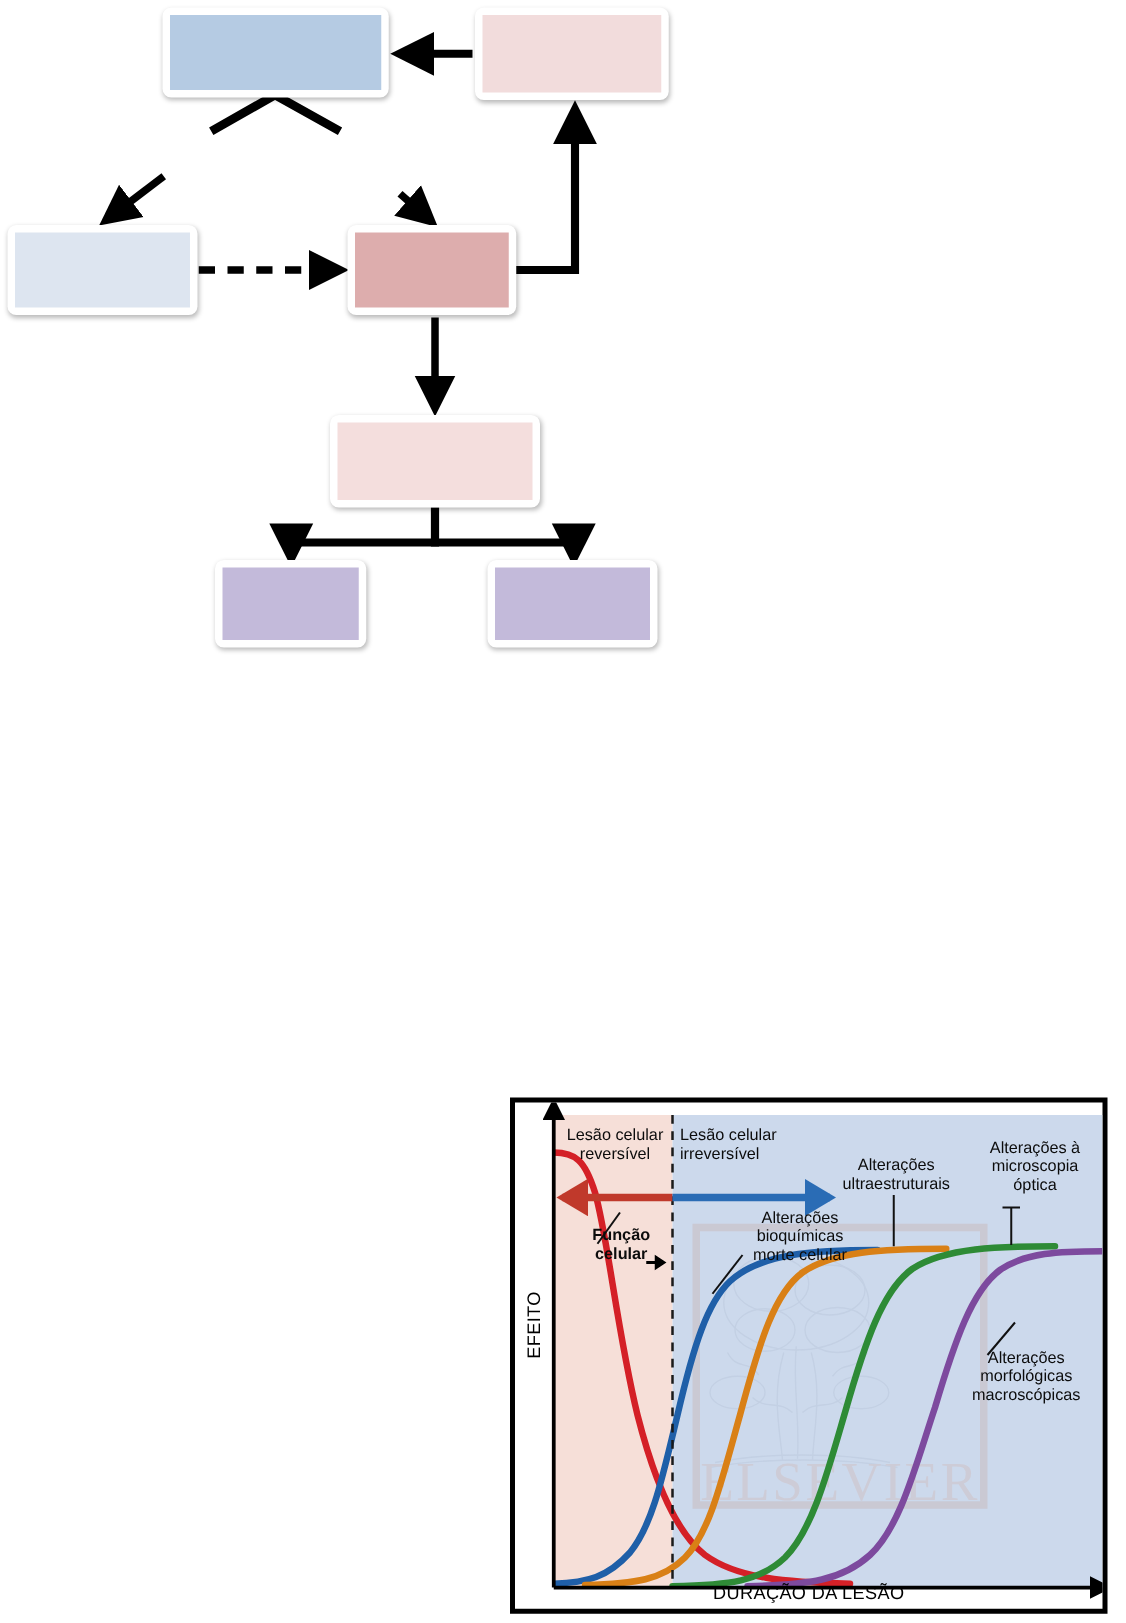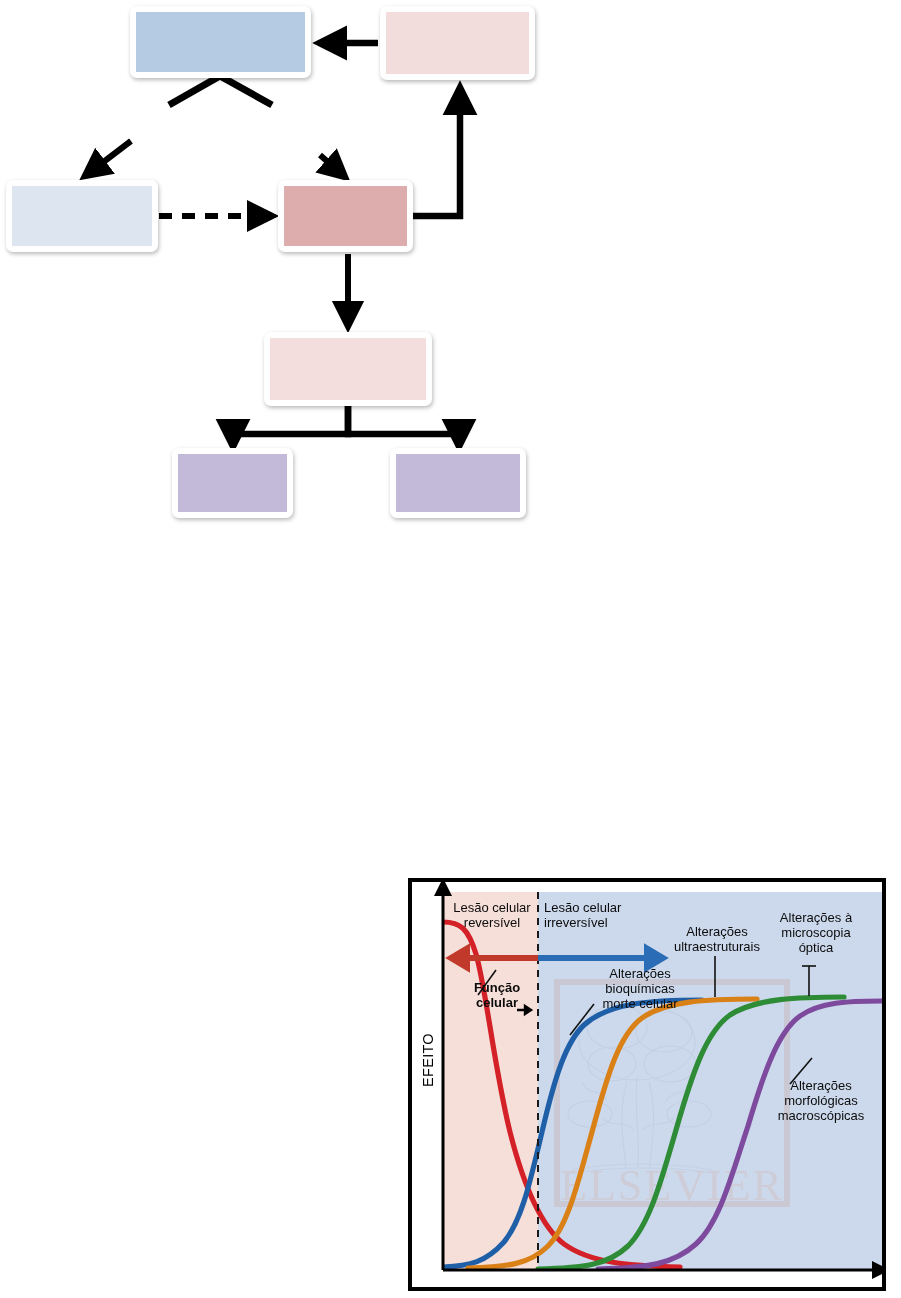--- a/index.html
+++ b/index.html
@@ -157,33 +157,34 @@
       <line x1="390" y1="84" x2="404" y2="84"></line>
       <line x1="378" y1="202" x2="400" y2="176"></line>
     </g>
     <path d="M105,128 L117,128 M113,124 L119,128 L113,132 z" stroke="#000" stroke-width="2.4" fill="#000"></path>
 
     <line x1="31" y1="388" x2="31" y2="8" stroke="#000" stroke-width="3" marker-end="url(#axarr)"></line>
     <line x1="31" y1="388" x2="466" y2="388" stroke="#000" stroke-width="3" marker-end="url(#axarr)"></line>
   </svg>
 
   <div class="axis-label" id="ylabel">EFEITO</div>
+  <div class="axis-label" id="xlabel">DURAÇÃO DA LESÃO</div>
 
   <div class="plot-text ctr" style="left:34px;top:18px;width:92px;">Lesão celular
 reversível</div>
   <div class="plot-text" style="left:132px;top:18px;width:130px;">Lesão celular
 irreversível</div>
 
   <div class="plot-text ctr" style="left:46px;top:98px;width:78px;font-weight:bold;">Função
 celular</div>
   <div class="plot-text" style="left:168px;top:84px;width:120px;text-align:center;">Alterações
 bioquímicas
 morte celular</div>
   <div class="plot-text ctr" style="left:247px;top:42px;width:116px;">Alterações
 ultraestruturais</div>
-  <div class="plot-text ctr" style="left:356px;top:28px;width:96px;">Alterações à
+  <div class="plot-text ctr" style="left:368px;top:28px;width:96px;">Alterações à
 microscopia
 óptica</div>
   <div class="plot-text ctr" style="left:350px;top:196px;width:118px;">Alterações
 morfológicas
 macroscópicas</div>
  </div>
 </div>
 
 </body></html>

